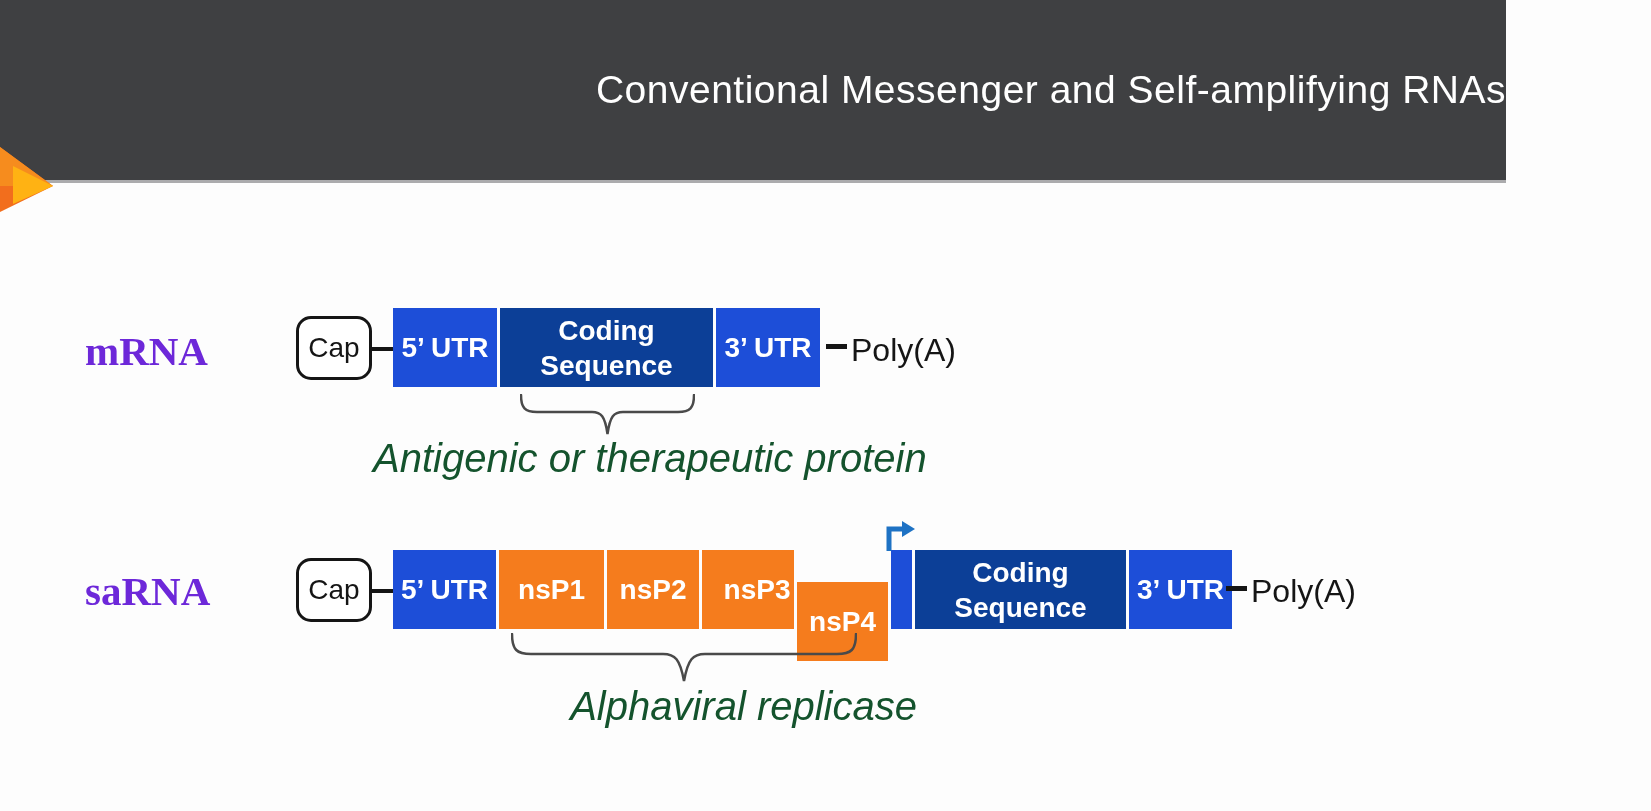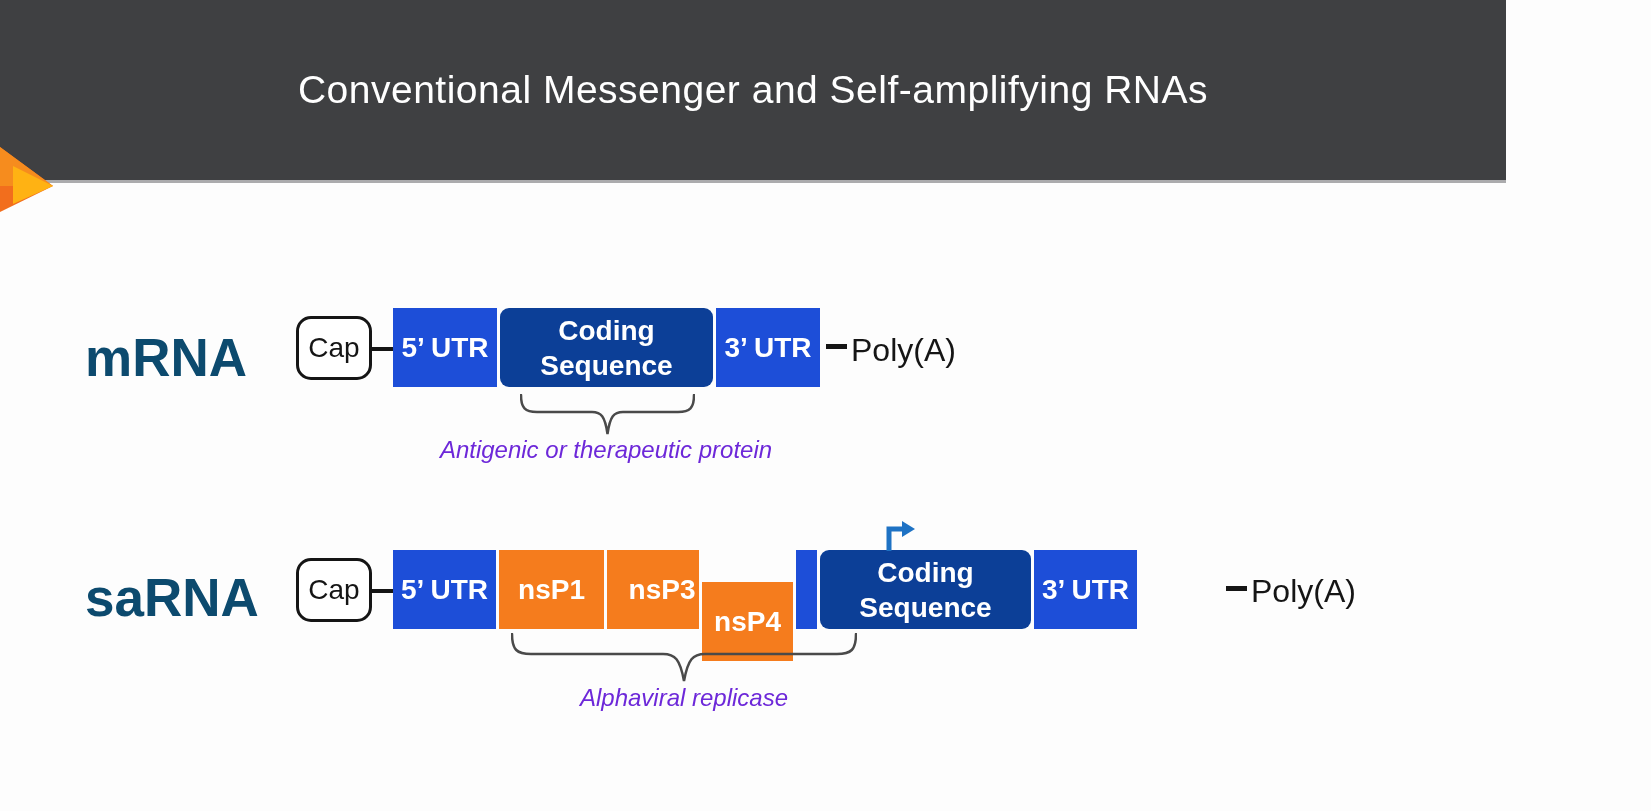--- a/index.html
+++ b/index.html
@@ -9,58 +9,58 @@
     background:#fdfdfd;
     overflow:hidden;
     font-family:"Liberation Sans", sans-serif;
   }
   
   .title-bar{
     position:absolute;left:0;top:0;
     width:1506px;height:180px;
     background:#3f4042;
     border-bottom:3px solid #ababad;
-    display:flex;align-items:center;justify-content:center;
+    display:flex;align-items:center;justify-content:flex-end;
   }
   .title-text{
     color:#ffffff;font-size:39px;letter-spacing:0.5px;
     white-space:nowrap;
   }
   .accent-arrow{position:absolute;left:0;top:145px;z-index:5;}
   
   .row-label{
     position:absolute;left:85px;
-    font-size:53px;font-weight:bold;color:#0c4a6e;line-height:1;
+    font-size:41px;font-weight:bold;color:#6d28d9;line-height:1;font-family:Liberation Serif, serif;
   }
   .cap-box{
     position:absolute;left:296px;width:70px;height:58px;
     background:#ffffff;border:3px solid #151515;border-radius:15px;
     display:flex;align-items:center;justify-content:center;
     font-size:28px;color:#151515;
   }
   .connector{position:absolute;background:#151515;}
   .segments{
     position:absolute;left:393px;height:79px;
     display:flex;gap:3px;
   }
   .seg{
     height:79px;display:flex;align-items:center;justify-content:center;
     color:#ffffff;font-weight:bold;font-size:28px;line-height:1.25;
     text-align:center;box-sizing:border-box;padding:0 2px;
   }
   .seg.light{background:#1d4ed8;}
-  .seg.dark{background:#0c3f97;border-radius:9px;}
+  .seg.dark{background:#0c3f97;}
   .seg.orange{background:#f57c1d;}
   .polya{
     position:absolute;font-size:32px;color:#151515;line-height:1.15;
     white-space:nowrap;
   }
   .caption{
-    position:absolute;font-size:24px;font-style:italic;color:#6d28d9;
-    text-align:center;white-space:nowrap;
+    position:absolute;font-size:40px;font-style:italic;color:#14532d;
+    text-align:right;white-space:nowrap;
   }
   .brace{position:absolute;}
   .promoter-arrow{position:absolute;left:880px;top:517px;}
 </style>
 </head>
 <body>
 
 <div class="slide">
 
   <div class="title-bar">
@@ -97,20 +97,21 @@
   <div class="row-label" style="top:571px;">saRNA</div>
 
   <div class="cap-box" style="top:558px;">
     <span>Cap</span>
   </div>
   <div class="connector" style="left:370px;top:589px;width:23px;height:4px;"></div>
 
   <div class="segments" style="top:550px;">
     <div class="seg light" style="width:103px;">5’ UTR</div>
     <div class="seg orange" style="width:105px;">nsP1</div>
+    <div class="seg orange" style="width:92px;">nsP2</div>
     <div class="seg orange" style="width:92px;padding-left:20px;">nsP3</div>
     <div class="seg orange" style="width:91px;margin-top:32px;">nsP4</div>
     <div class="seg light" style="width:21px;"></div>
     <div class="seg dark" style="width:211px;padding:0 30px;box-sizing:border-box;">Coding Sequence</div>
     <div class="seg light" style="width:103px;">3’ UTR</div>
   </div>
 
   <svg class="promoter-arrow" width="40" height="36" viewBox="0 0 40 36">
     <path d="M9,34 L9,12 L22,12" fill="none" stroke="#1e72c4" stroke-width="5"></path>
     <polygon points="22,4 35,12 22,20" fill="#1e72c4"></polygon>

